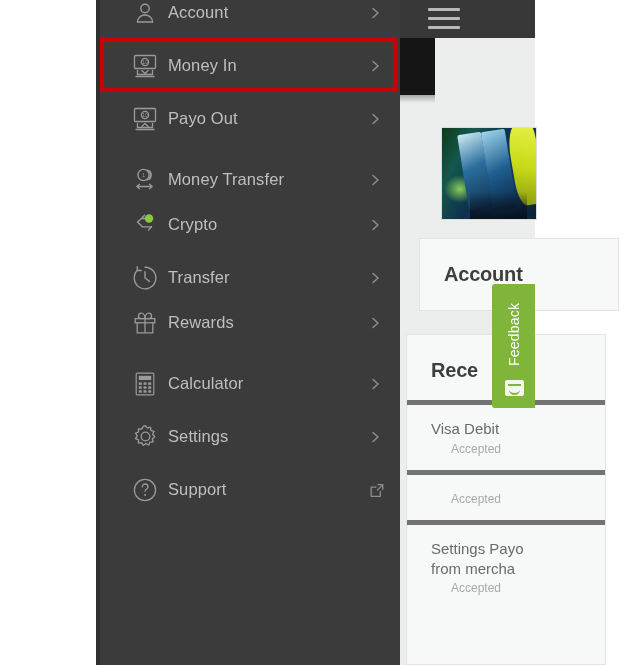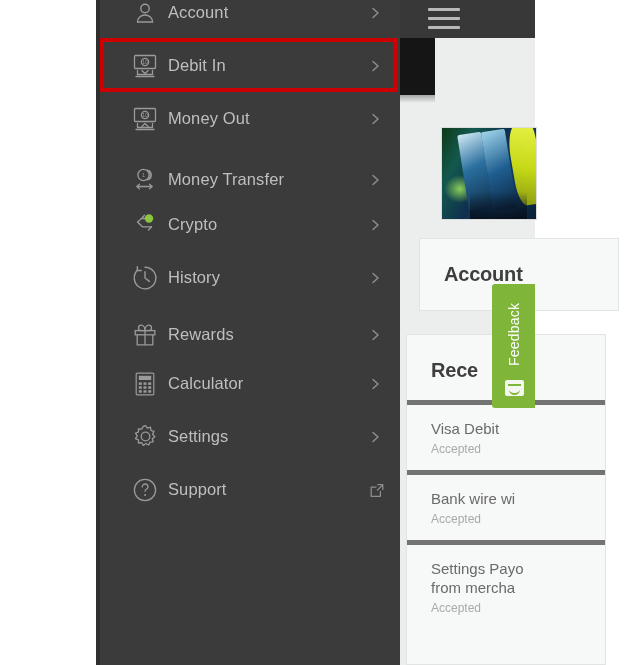--- a/index.html
+++ b/index.html
@@ -120,20 +120,21 @@
   }
   .tx-name {
     font-size: 15px;
     color: #6a6a6a;
     line-height: 1.32;
   }
   .tx-status {
     font-size: 12px;
     color: #a9a9a9;
     margin-top: 3px;
+    margin-left: 20px;
   }
 
   
   .feedback {
     position: absolute;
     left: 492px; top: 284px;
     width: 43px; height: 124px;
     background: #7fb639;
     border-radius: 3px 0 0 3px;
     cursor: pointer;
@@ -277,21 +278,20 @@
   <div class="card card-recent">
     <div class="card-title">Rece</div>
     <div class="tx-list">
 
       <div class="tx">
         <div class="tx-name">Visa Debit</div>
         <div class="tx-status">Accepted</div>
       </div>
 
       <div class="tx">
-        <div class="tx-name">Bank wire wi</div>
         <div class="tx-status">Accepted</div>
       </div>
 
       <div class="tx">
         <div class="tx-name" style="white-space:pre-line">Settings Payo
 from mercha</div>
         <div class="tx-status">Accepted</div>
       </div>
 
     </div>
@@ -325,40 +325,40 @@
       <span class="nav-icon">
         <svg width="28" height="26" viewBox="0 0 28 26" fill="none" stroke="#9a9a9a" stroke-width="1.3">
           <rect x="3.5" y="2.5" width="21" height="13" rx="1"></rect>
           <circle cx="14" cy="9" r="3.6"></circle>
           <text x="14" y="11.3" font-size="5" fill="#9a9a9a" stroke="none" text-anchor="middle" font-family="Liberation Sans, sans-serif">10</text>
           <path d="M6.5 17.5v4h15v-4" stroke-linecap="round"></path>
           <path d="M10.8 17.6l3.2 2.8 3.2-2.8" stroke-linecap="round" stroke-linejoin="round"></path>
           <path d="M5 23.5h18" stroke-linecap="round"></path>
         </svg>
       </span>
-      <span class="nav-label">Debit In</span>
+      <span class="nav-label">Money In</span>
       <span class="nav-chev">
         <svg width="13" height="13" viewBox="0 0 13 13" fill="none" stroke="#8e8e8e" stroke-width="1.5" stroke-linecap="round" stroke-linejoin="round">
             <path d="M4 2l5 4.5L4 11"></path>
           </svg>
       </span>
     </div>
 
     <div class="nav-item" style="top:92px">
       <span class="nav-icon">
         <svg width="28" height="26" viewBox="0 0 28 26" fill="none" stroke="#9a9a9a" stroke-width="1.3">
           <rect x="3.5" y="2.5" width="21" height="13" rx="1"></rect>
           <circle cx="14" cy="9" r="3.6"></circle>
           <text x="14" y="11.3" font-size="5" fill="#9a9a9a" stroke="none" text-anchor="middle" font-family="Liberation Sans, sans-serif">10</text>
           <path d="M6.5 17.5v4h15v-4" stroke-linecap="round"></path>
           <path d="M10.8 20.4l3.2-2.8 3.2 2.8" stroke-linecap="round" stroke-linejoin="round"></path>
           <path d="M5 23.5h18" stroke-linecap="round"></path>
         </svg>
       </span>
-      <span class="nav-label">Money Out</span>
+      <span class="nav-label">Payo Out</span>
       <span class="nav-chev">
         <svg width="13" height="13" viewBox="0 0 13 13" fill="none" stroke="#8e8e8e" stroke-width="1.5" stroke-linecap="round" stroke-linejoin="round">
             <path d="M4 2l5 4.5L4 11"></path>
           </svg>
       </span>
     </div>
 
     <div class="nav-item" style="top:153px">
       <span class="nav-icon">
         <svg width="28" height="26" viewBox="0 0 28 26" fill="none" stroke="#9a9a9a" stroke-width="1.3">
@@ -397,29 +397,29 @@
     </div>
 
     <div class="nav-item" style="top:251px">
       <span class="nav-icon">
         <svg width="28" height="28" viewBox="0 0 28 28" fill="none" stroke="#9a9a9a" stroke-width="1.4">
           <path d="M14 3.2a10.8 10.8 0 11-7.3 2.9" stroke-linecap="round"></path>
           <path d="M6.3 2.6v3.9h4" stroke-linecap="round" stroke-linejoin="round"></path>
           <path d="M14 7.6V14l4.4 3.4" stroke-linecap="round" stroke-linejoin="round"></path>
         </svg>
       </span>
-      <span class="nav-label">History</span>
-      <span class="nav-chev">
-        <svg width="13" height="13" viewBox="0 0 13 13" fill="none" stroke="#8e8e8e" stroke-width="1.5" stroke-linecap="round" stroke-linejoin="round">
-            <path d="M4 2l5 4.5L4 11"></path>
-          </svg>
-      </span>
-    </div>
-
-    <div class="nav-item" style="top:308px">
+      <span class="nav-label">Transfer</span>
+      <span class="nav-chev">
+        <svg width="13" height="13" viewBox="0 0 13 13" fill="none" stroke="#8e8e8e" stroke-width="1.5" stroke-linecap="round" stroke-linejoin="round">
+            <path d="M4 2l5 4.5L4 11"></path>
+          </svg>
+      </span>
+    </div>
+
+    <div class="nav-item" style="top:296px">
       <span class="nav-icon">
         <svg width="26" height="26" viewBox="0 0 26 26" fill="none" stroke="#9a9a9a" stroke-width="1.3">
           <rect x="3.2" y="8.6" width="19.6" height="4.2"></rect>
           <path d="M5.2 12.8v10h15.6v-10"></path>
           <path d="M13 8.6v14.2"></path>
           <path d="M13 8.6C13 6 11.6 3.2 9.2 3.2a2.7 2.7 0 000 5.4z" stroke-linejoin="round"></path>
           <path d="M13 8.6C13 6 14.4 3.2 16.8 3.2a2.7 2.7 0 010 5.4z" stroke-linejoin="round"></path>
         </svg>
       </span>
       <span class="nav-label">Rewards</span>

